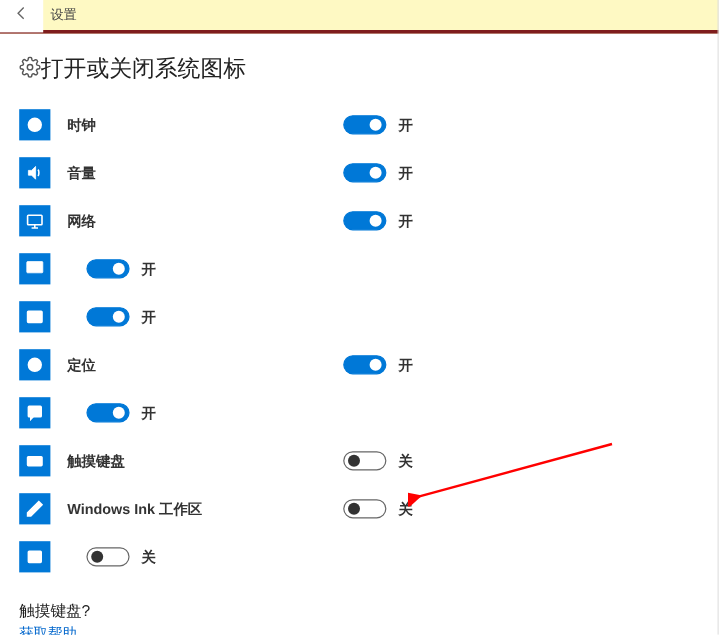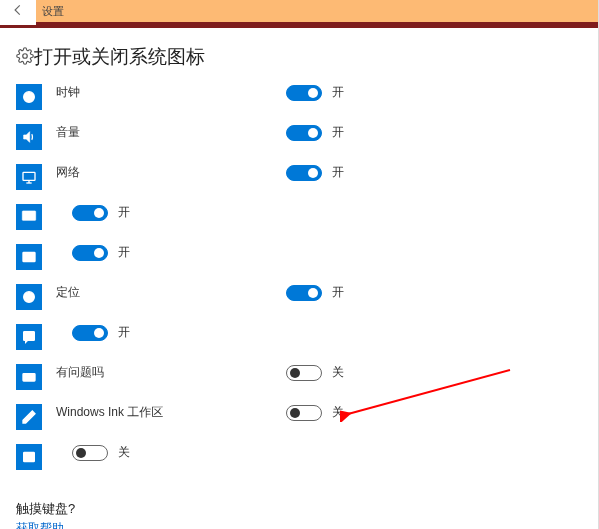--- a/index.html
+++ b/index.html
@@ -10,22 +10,22 @@
     height: 529px;
     overflow: hidden;
     position: relative;
     font-size: 13px;
     color: #222;
   }
   .titlebar {
     display: flex;
     align-items: center;
     height: 28px;
-    border-bottom: 6px solid #7f1d1d;
-    background: #fdba74;
+    border-bottom: 3px solid #7f1d1d;
+    background: #fef9c3;
   }
   .back-btn {
     width: 36px;
     height: 28px;
     background: #fff;
     display: flex;
     align-items: center;
     justify-content: center;
   }
   .back-btn svg { width: 14px; height: 14px; }
@@ -43,22 +43,23 @@
     margin: 6px 0 14px 0;
   }
   .gear-icon svg { width: 18px; height: 18px; }
   .page-title {
     font-size: 19px;
     font-weight: 400;
     color: #222;
   }
   .setting-row {
     display: flex;
-    align-items: flex-start;
+    align-items: center;
     height: 40px;
+    font-weight: bold;
   }
   .icon-box {
     width: 26px;
     height: 26px;
     background: #0078d7;
     display: flex;
     align-items: center;
     justify-content: center;
     flex: 0 0 26px;
   }
@@ -257,21 +258,21 @@
       <div class="setting-row">
         <div class="icon-box">
           <svg viewBox="0 0 24 24" fill="none" stroke="#fff" stroke-width="2">
             <rect x="3" y="7" width="18" height="11" rx="1"></rect>
             <line x1="7" y1="11" x2="7" y2="11" stroke-linecap="round"></line>
             <line x1="11" y1="11" x2="11" y2="11" stroke-linecap="round"></line>
             <line x1="15" y1="11" x2="15" y2="11" stroke-linecap="round"></line>
             <line x1="8" y1="15" x2="16" y2="15"></line>
           </svg>
         </div>
-        <div class="setting-label">有问题吗</div>
+        <div class="setting-label">触摸键盘</div>
         <div class="toggle-col">
           <div class="toggle"></div>
           <div class="toggle-state">关</div>
         </div>
       </div>
       <div class="setting-row">
         <div class="icon-box">
           <svg viewBox="0 0 24 24" fill="none" stroke="#fff" stroke-width="2">
             <path d="M17 3l4 4L7 21H3v-4L17 3z"></path>
           </svg>

